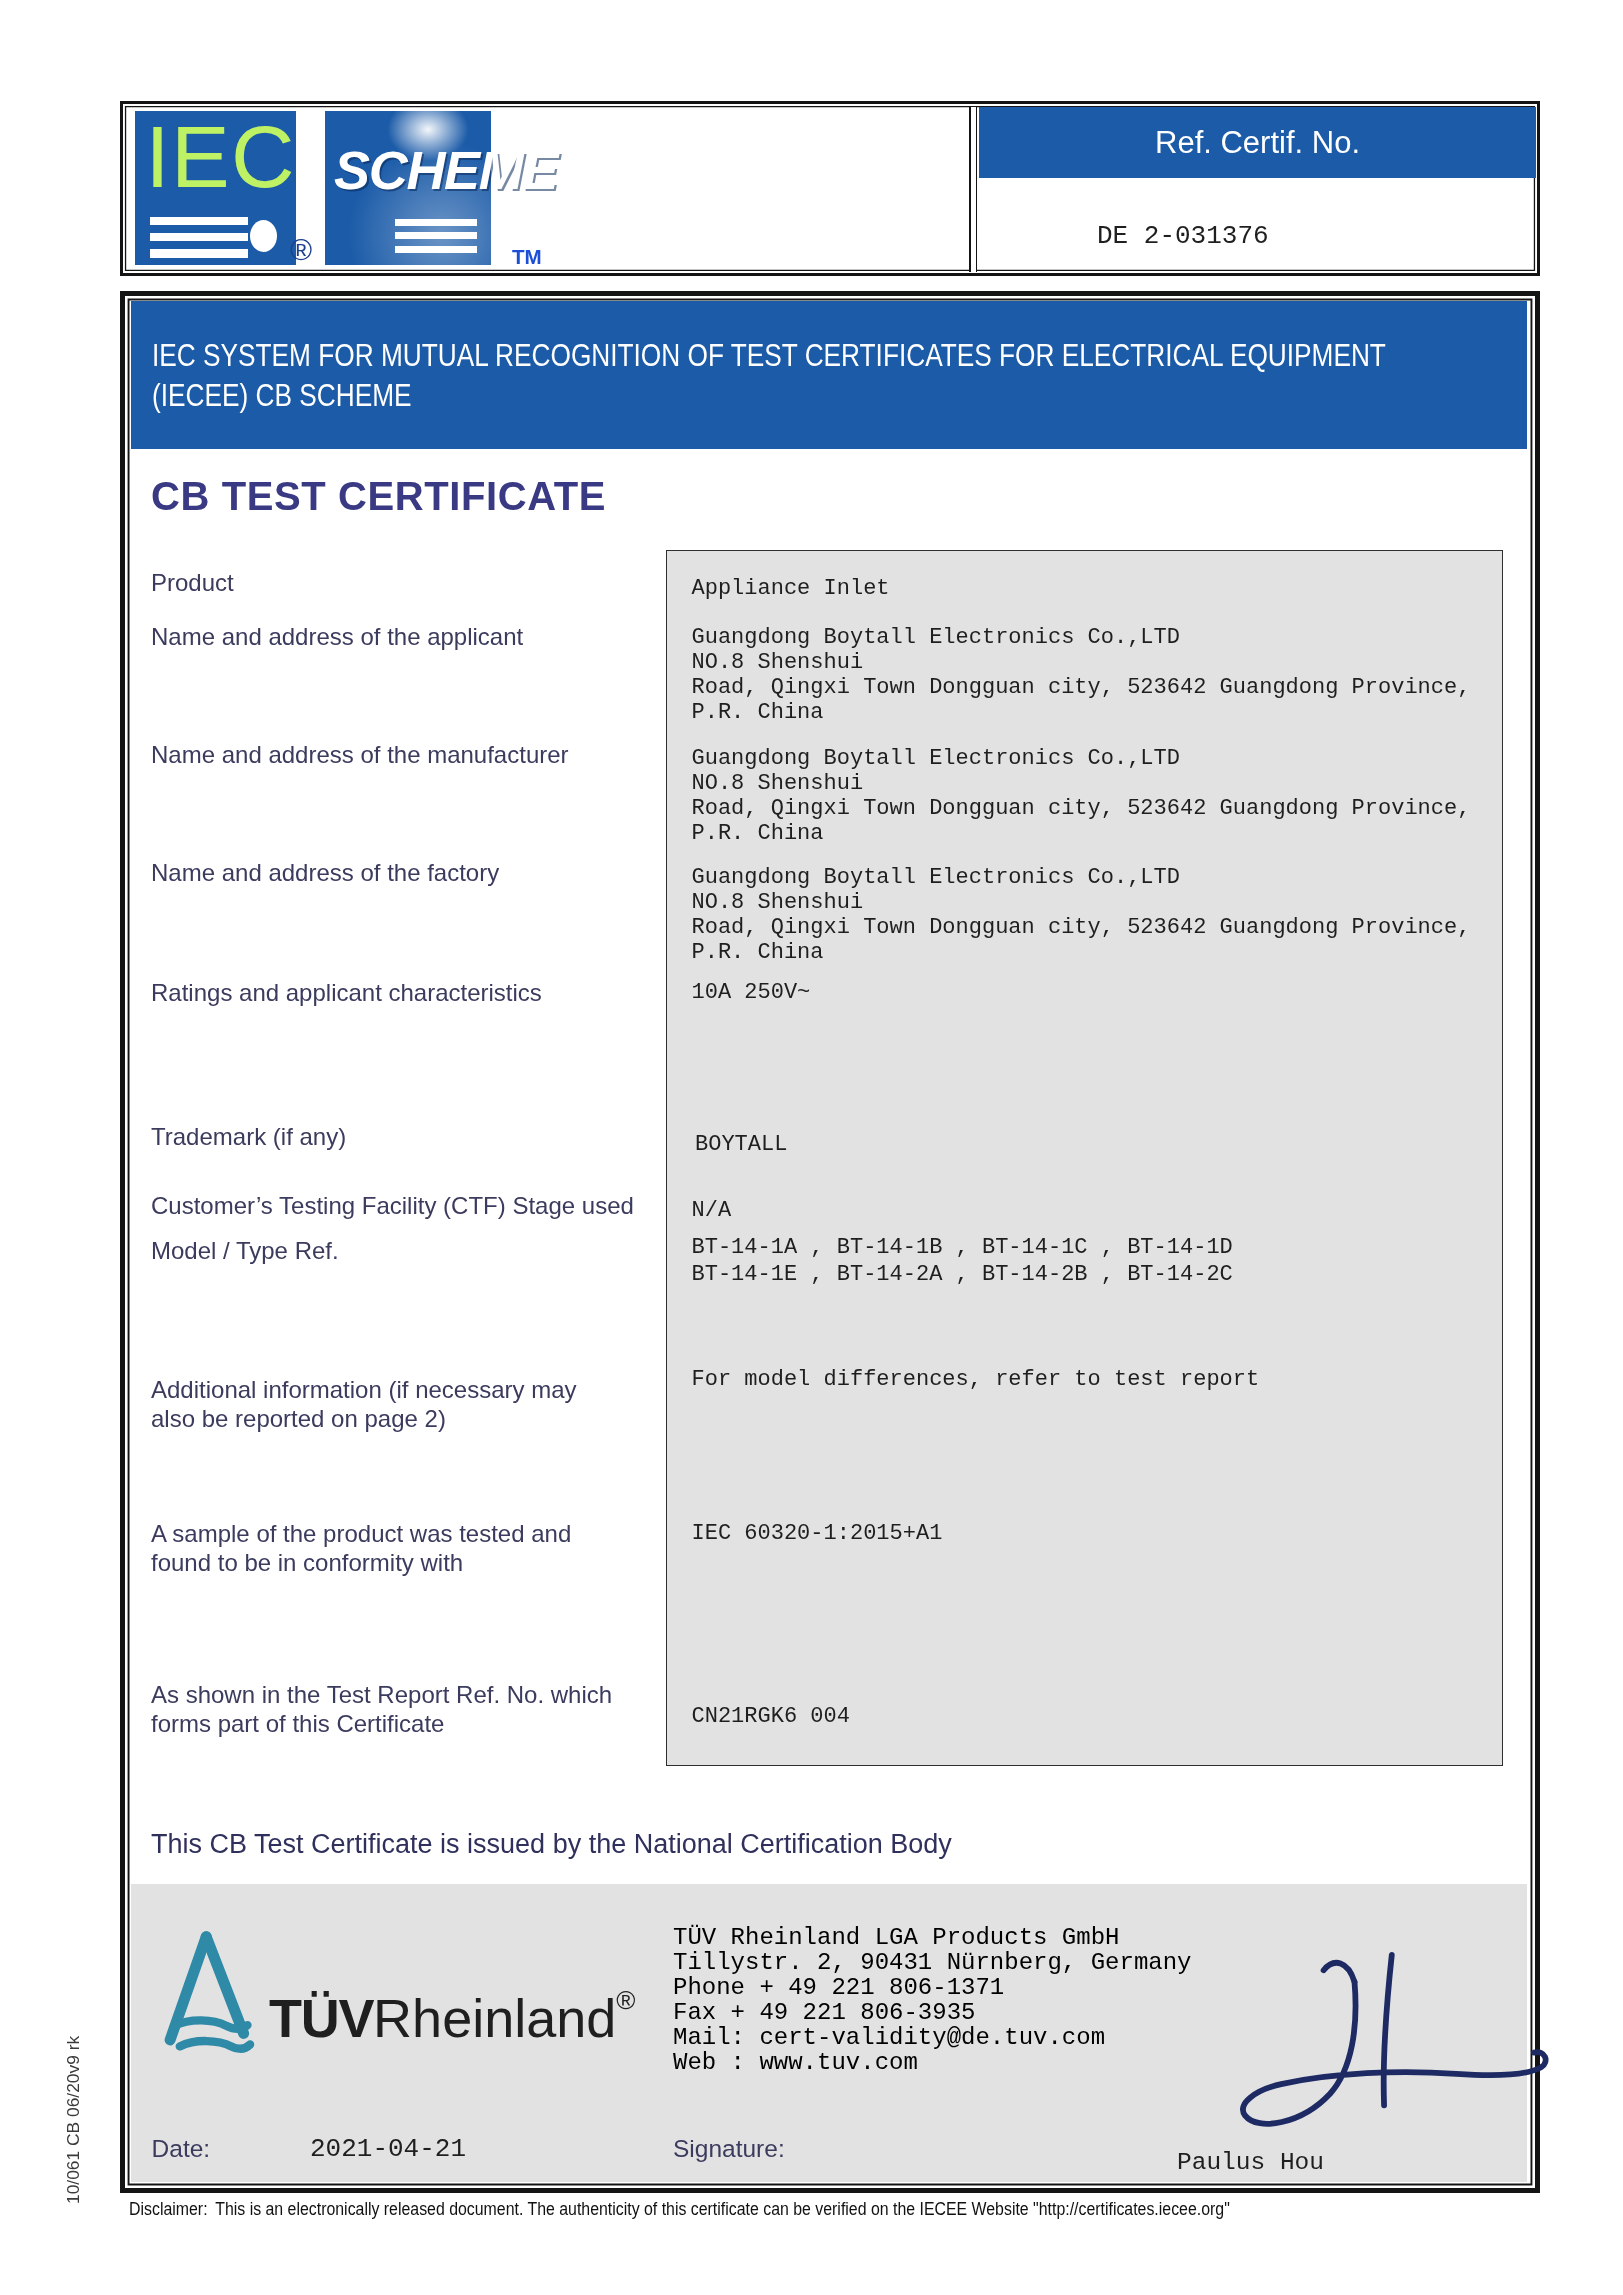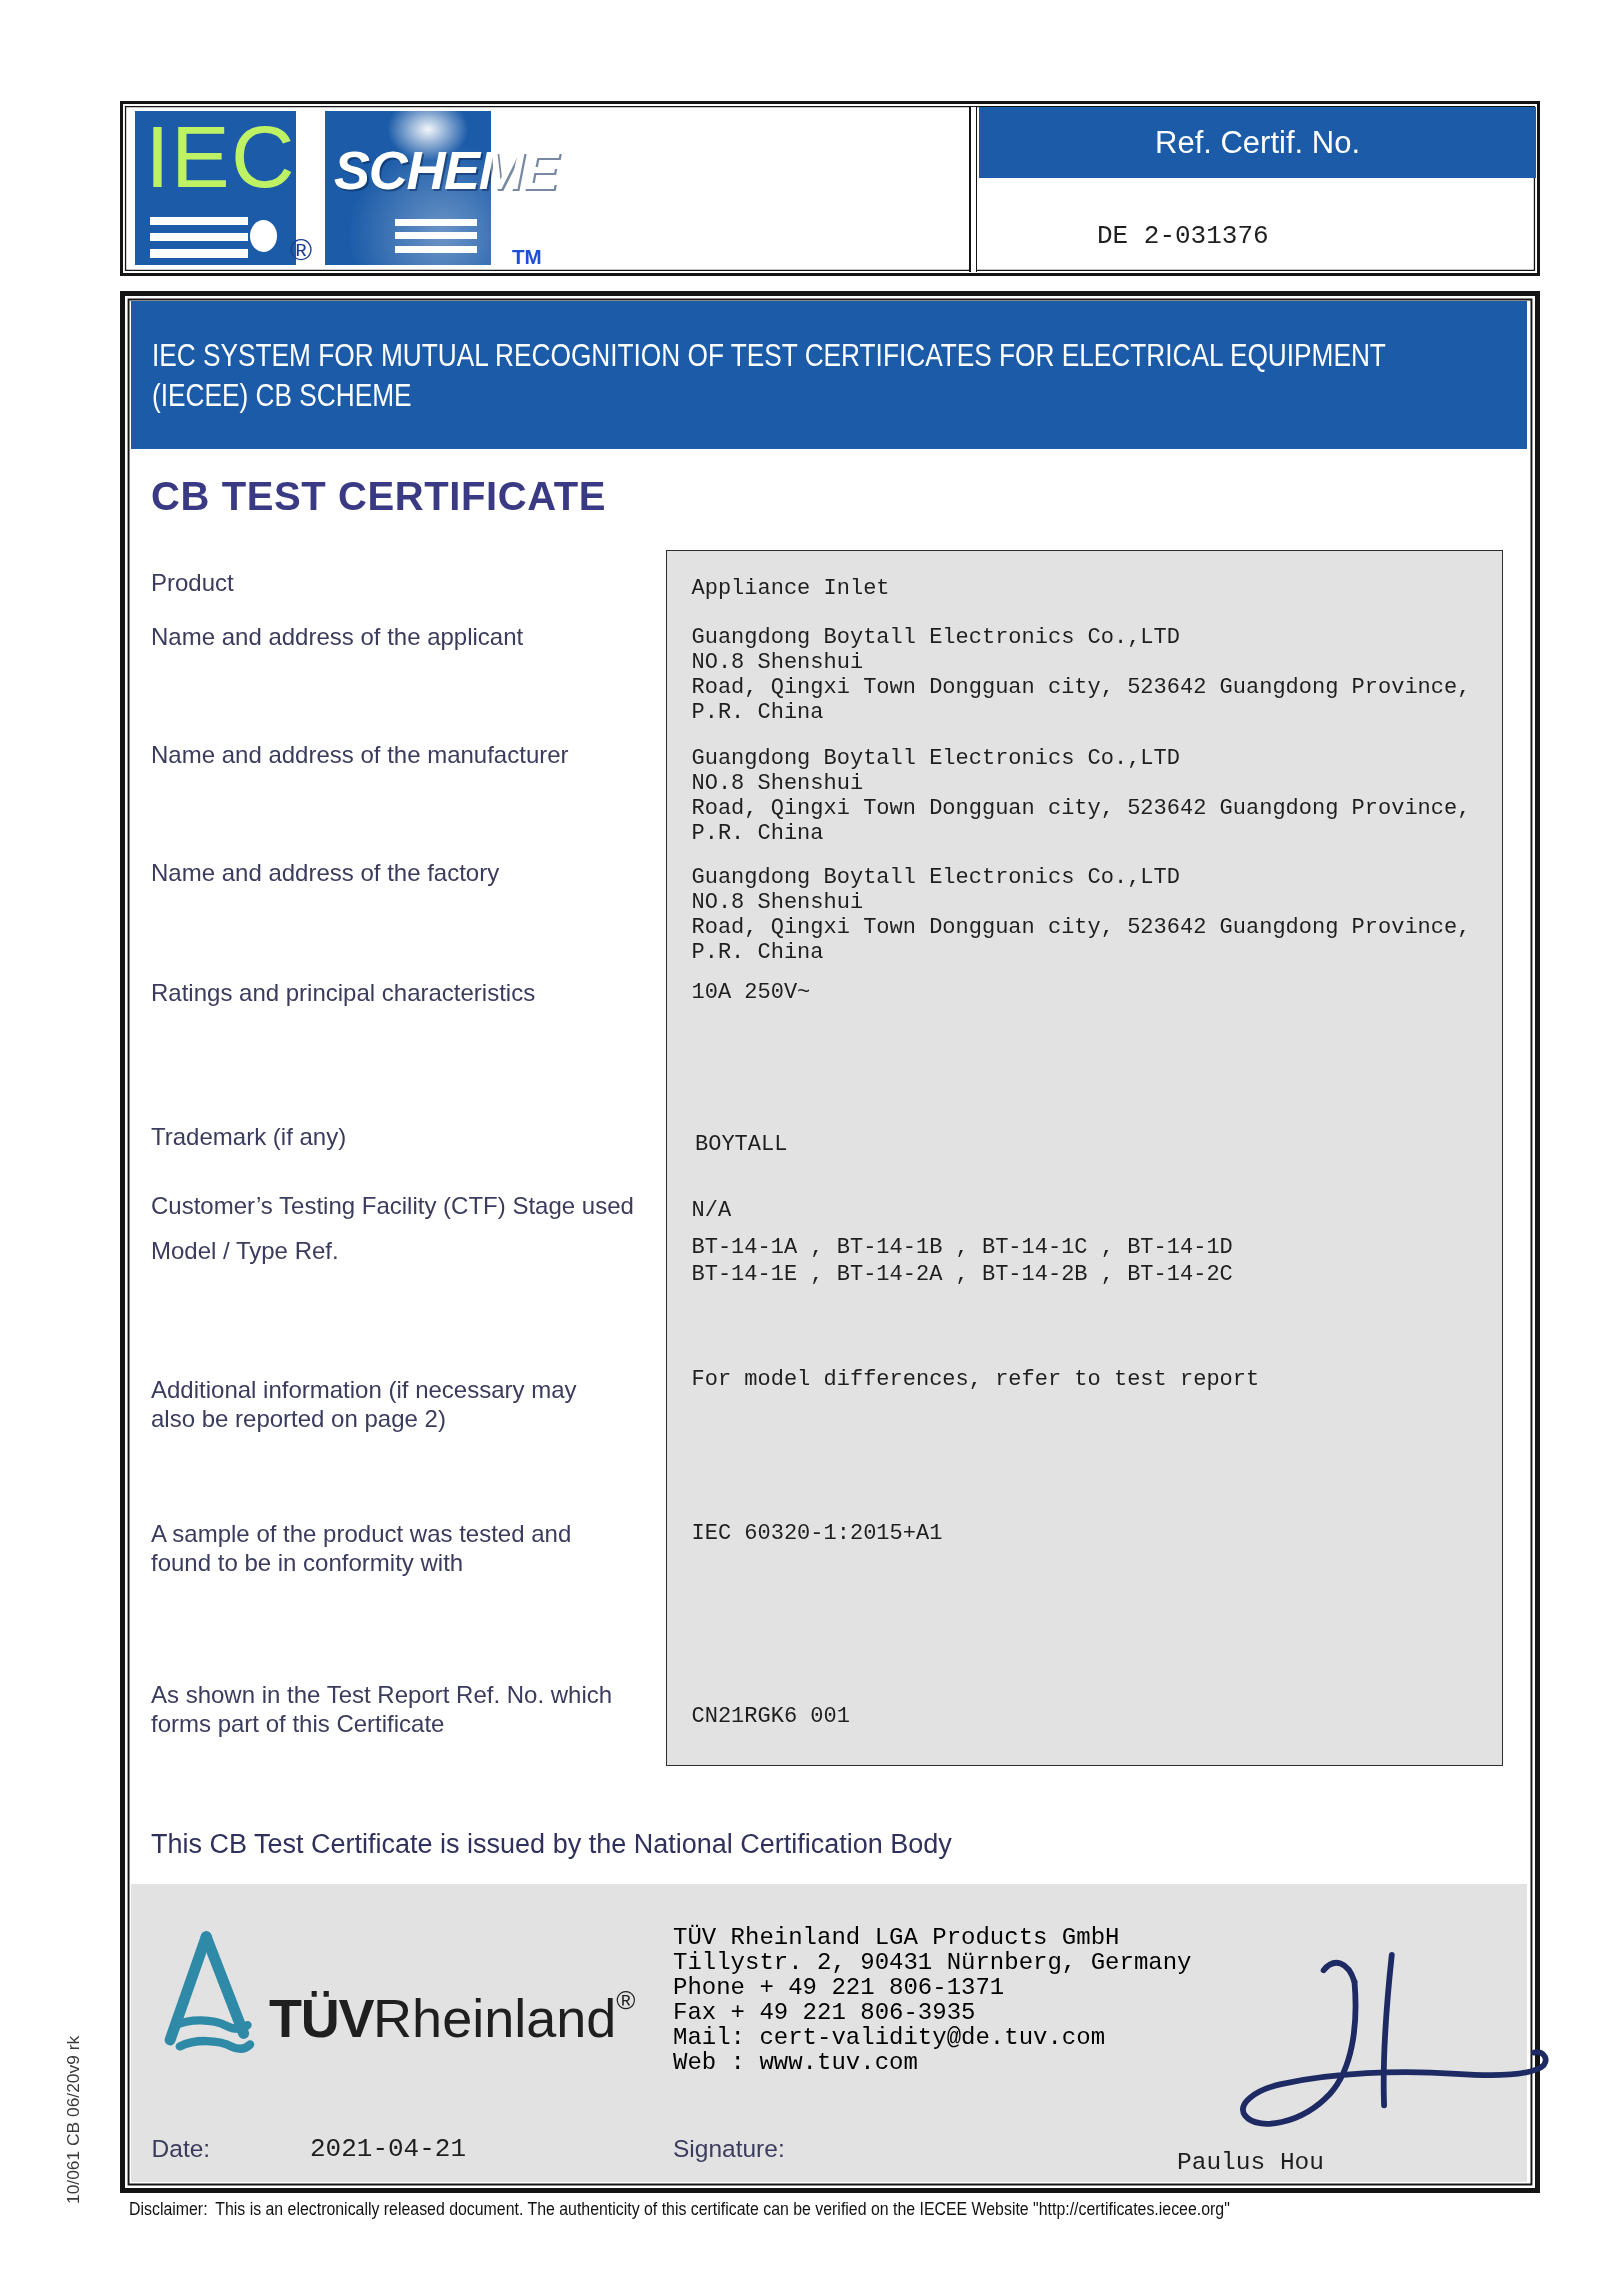--- a/index.html
+++ b/index.html
@@ -109,21 +109,21 @@
     <span class="cond">IEC SYSTEM FOR MUTUAL RECOGNITION OF TEST CERTIFICATES FOR ELECTRICAL EQUIPMENT</span>
     <span class="cond">(IECEE) CB SCHEME</span>
   </div>
 
   <div class="doc-title" style="left:151px;top:474px;">CB TEST CERTIFICATE</div>
 
   <div class="flabel" style="top:568px;">Product</div>
   <div class="flabel" style="top:622px;">Name and address of the applicant</div>
   <div class="flabel" style="top:740px;">Name and address of the manufacturer</div>
   <div class="flabel" style="top:858px;">Name and address of the factory</div>
-  <div class="flabel" style="top:978px;">Ratings and principal characteristics</div>
+  <div class="flabel" style="top:978px;">Ratings and applicant characteristics</div>
   <div class="flabel" style="top:1122px;">Trademark (if any)</div>
   <div class="flabel" style="top:1191px;width:579px;">Customer’s Testing Facility (CTF) Stage used</div>
   <div class="flabel" style="top:1236px;">Model / Type Ref.</div>
   <div class="flabel" style="top:1375px;">Additional information (if necessary may
 also be reported on page 2)</div>
   <div class="flabel" style="top:1519px;">A sample of the product was tested and
 found to be in conformity with</div>
   <div class="flabel" style="top:1680px;">As shown in the Test Report Ref. No. which
 forms part of this Certificate</div>
 
@@ -141,21 +141,21 @@
 NO.8 Shenshui
 Road, Qingxi Town Dongguan city, 523642 Guangdong Province,
 P.R. China</div>
     <div class="fvalue" style="top:429px;">10A 250V~</div>
     <div class="fvalue" style="top:581px;left:28px;">BOYTALL</div>
     <div class="fvalue" style="top:647px;">N/A</div>
     <div class="fvalue" style="top:683px;line-height:27px;">BT-14-1A ,  BT-14-1B ,  BT-14-1C ,  BT-14-1D
 BT-14-1E ,  BT-14-2A ,  BT-14-2B ,  BT-14-2C</div>
     <div class="fvalue" style="top:816px;">For model differences, refer to test report</div>
     <div class="fvalue" style="top:970px;">IEC 60320-1:2015+A1</div>
-    <div class="fvalue" style="top:1153px;">CN21RGK6   001</div>
+    <div class="fvalue" style="top:1153px;">CN21RGK6   004</div>
   </div>
 
   <div class="issuer-line" style="left:151px;top:1829px;">This CB Test Certificate is issued by the National Certification Body</div>
 
   <div class="footer-panel">
 
     <svg class="abs" style="left:28px;top:45px;" width="97" height="129" viewBox="0 0 150 200">
       <path d="M 73 12 L 17 172" stroke="#2e8aa6" stroke-width="17" stroke-linecap="round" fill="none"></path>
       <path d="M 73 12 L 131 162" stroke="#2e8aa6" stroke-width="17" stroke-linecap="round" fill="none"></path>
       <path d="M 24 150 C 48 138 84 140 104 150 C 118 157 130 156 137 149" stroke="#2e8aa6" stroke-width="13" stroke-linecap="round" fill="none"></path>

